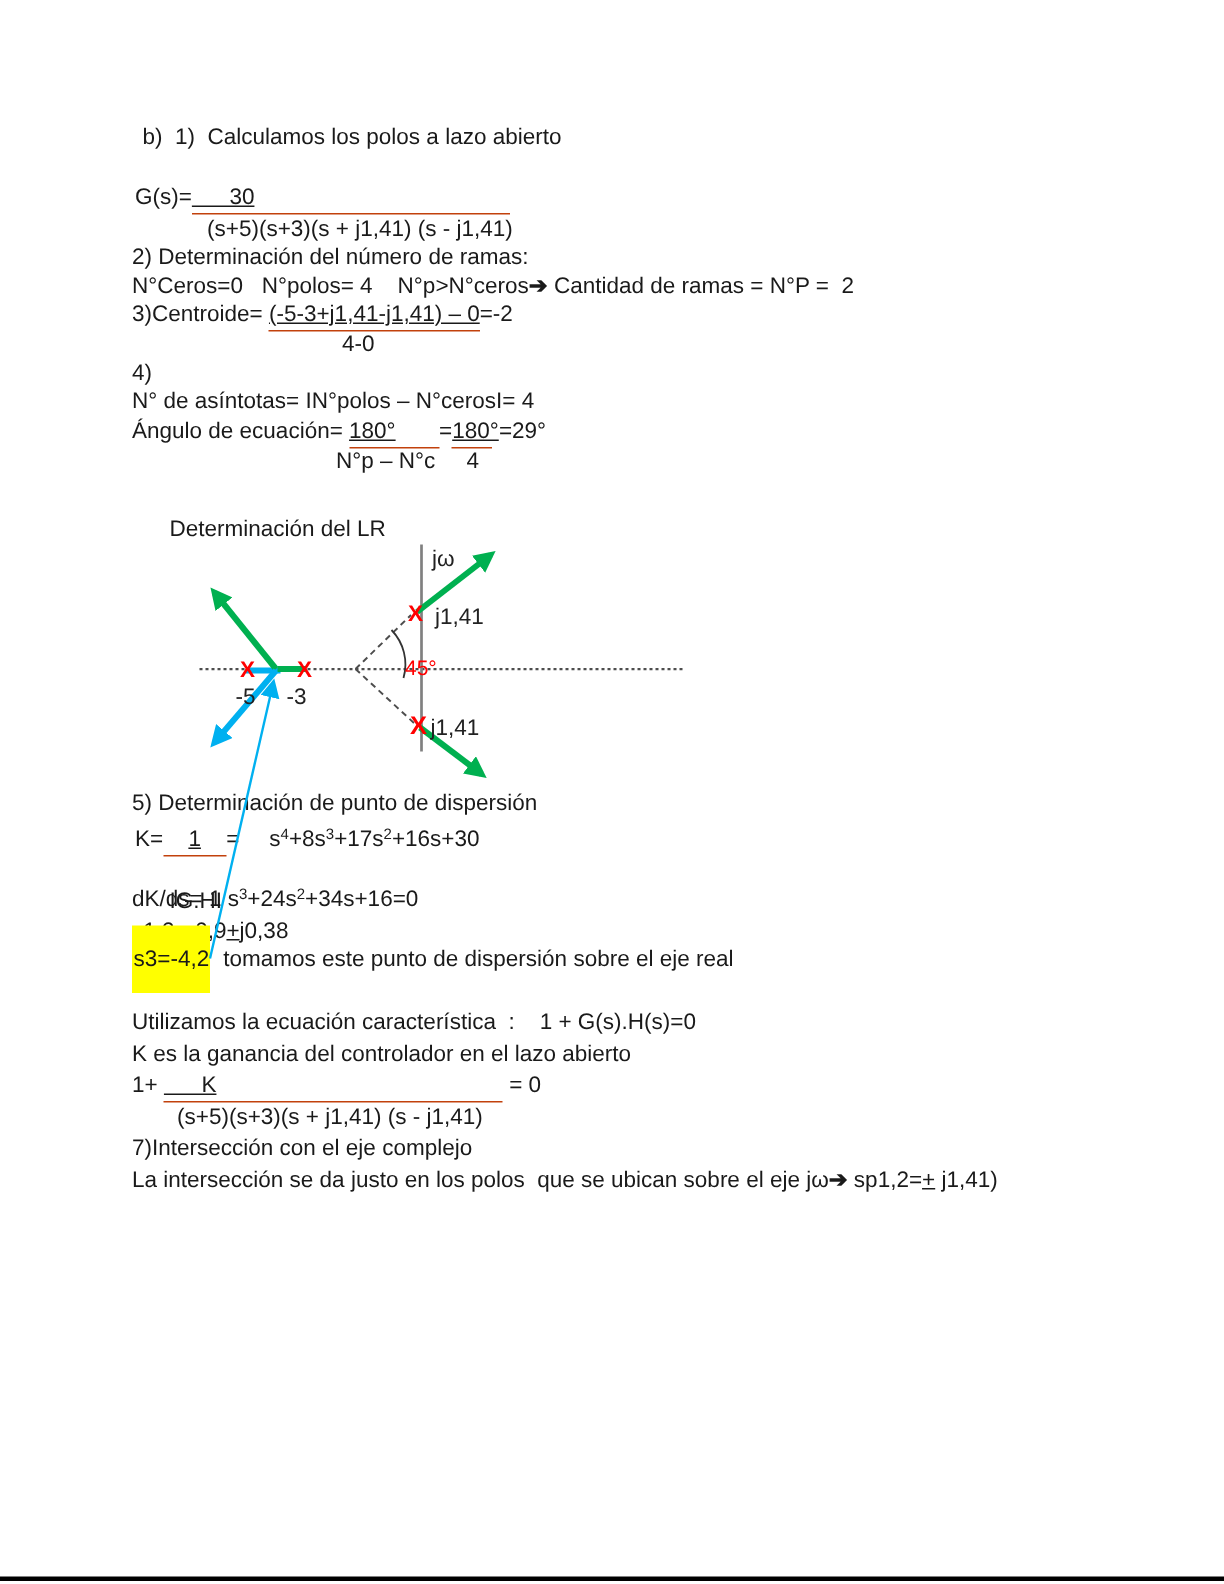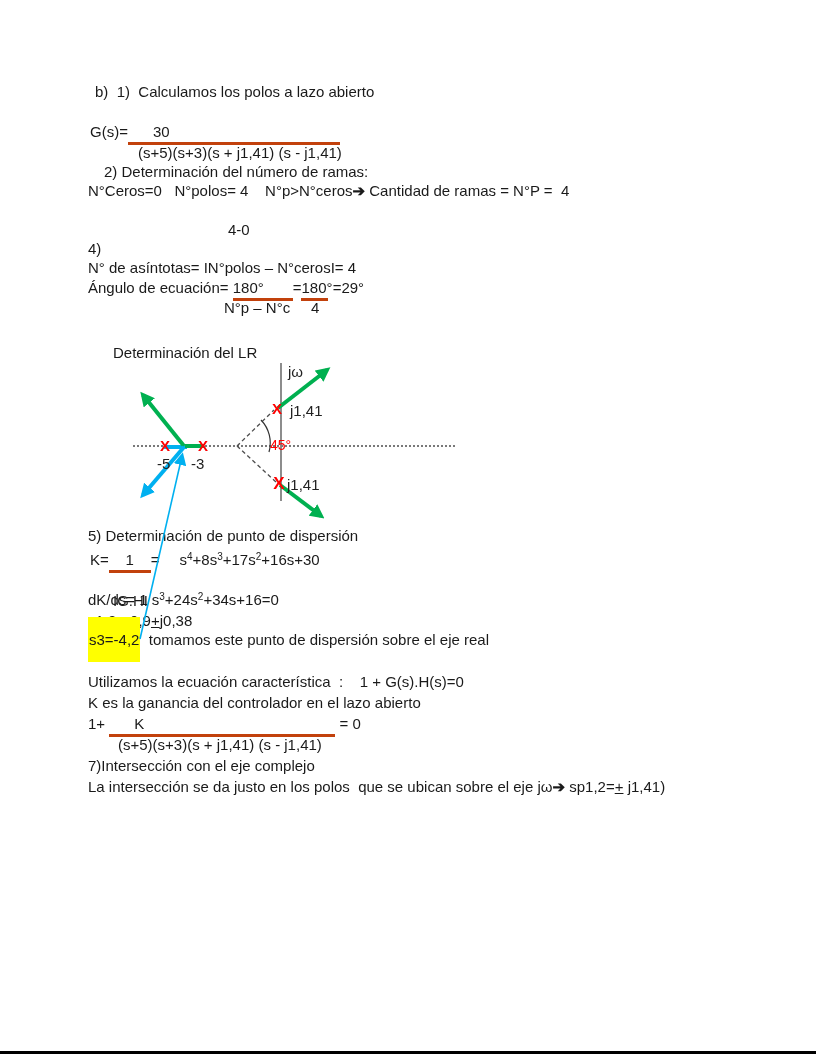--- a/index.html
+++ b/index.html
@@ -1,42 +1,43 @@
 <!DOCTYPE html>
 <html><head>
 <meta charset="utf-8">
 <style>
   html,body{margin:0;padding:0;}
   body{background:#ffffff;width:816px;height:1056px;position:relative;
        font-family:"Liberation Sans",sans-serif;color:#1a1a1a;overflow:hidden;}
   .page{position:absolute;inset:0;width:816px;height:1056px;background:#fff;}
   .line{position:absolute;white-space:pre;font-size:15px;line-height:1.25;color:#1a1a1a;}
-  .u{border-bottom:3px solid #c2410c;display:inline-block;white-space:pre;}
+  .u{border-bottom:1px solid #c2410c;display:inline-block;white-space:pre;text-decoration:underline;}
   .uc{text-align:center;}
   .sup{font-size:10px;vertical-align:5px;}
   .pm{text-decoration:underline;}
   .hl{background:#FFFF00;padding:14px 1px;}
   .arrow{font-weight:700;}
   svg.overlay{position:absolute;left:0;top:0;width:816px;height:1056px;pointer-events:none;z-index:5;}
   svg text{font-family:"Liberation Sans",sans-serif;}
   .bottom-rule{position:absolute;left:0;top:1051px;width:816px;height:3px;background:#000;}
 </style>
 </head>
 <body>
 
 <div class="page">
 
   <div class="line" style="left:95px;top:83px">b)  1)  Calculamos los polos a lazo abierto</div>
 
   <div class="line" style="left:90px;top:123px"><span>G(s)=</span><span class="u" style="width:212px">      30</span></div>
   <div class="line" style="left:138px;top:144px">(s+5)(s+3)(s + j1,41) (s - j1,41)</div>
 
-  <div class="line" style="left:104px;top:163px">2) Determinación del número de ramas:</div>
-  <div class="line" style="left:88px;top:182px"><span>N°Ceros=0   N°polos= 4    N°p&gt;N°ceros</span><span class="arrow">➔</span><span> Cantidad de ramas = N°P =  4</span></div>
+  <div class="line" style="left:88px;top:163px">2) Determinación del número de ramas:</div>
+  <div class="line" style="left:88px;top:182px"><span>N°Ceros=0   N°polos= 4    N°p&gt;N°ceros</span><span class="arrow">➔</span><span> Cantidad de ramas = N°P =  2</span></div>
 
+  <div class="line" style="left:88px;top:201px"><span>3)Centroide= </span><span class="u">(-5-3+j1,41-j1,41) – 0</span><span>=-2</span></div>
   <div class="line" style="left:228px;top:221px">4-0</div>
 
   <div class="line" style="left:88px;top:240px">4)</div>
   <div class="line" style="left:88px;top:259px">N° de asíntotas= IN°polos – N°cerosI= 4</div>
   <div class="line" style="left:88px;top:279px"><span>Ángulo de ecuación= </span><span class="u" style="width:60px">180°</span><span>=</span><span class="u" style="width:27px">180°</span><span> =29°</span></div>
   <div class="line" style="left:224px;top:299px">N°p – N°c</div>
   <div class="line" style="left:311px;top:299px">4</div>
 
   <div class="line" style="left:113px;top:344px">Determinación del LR</div>
 

